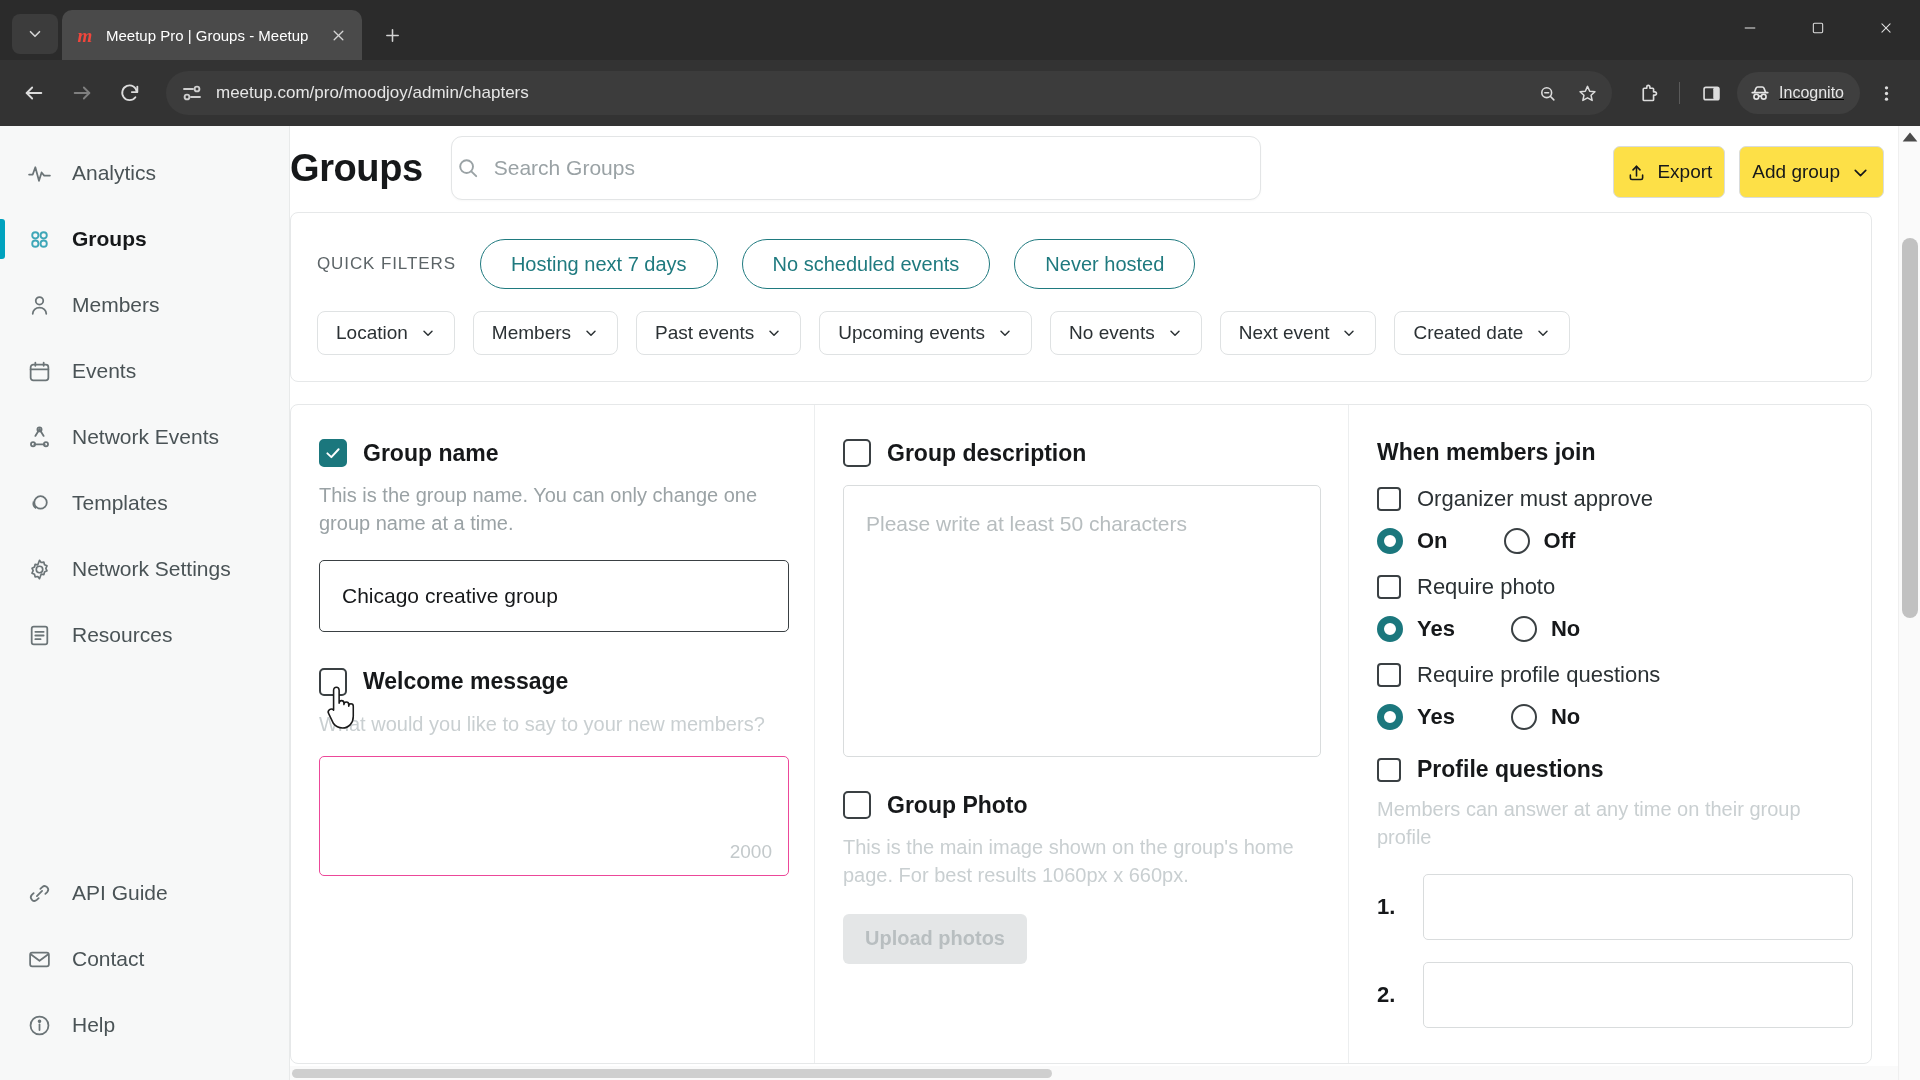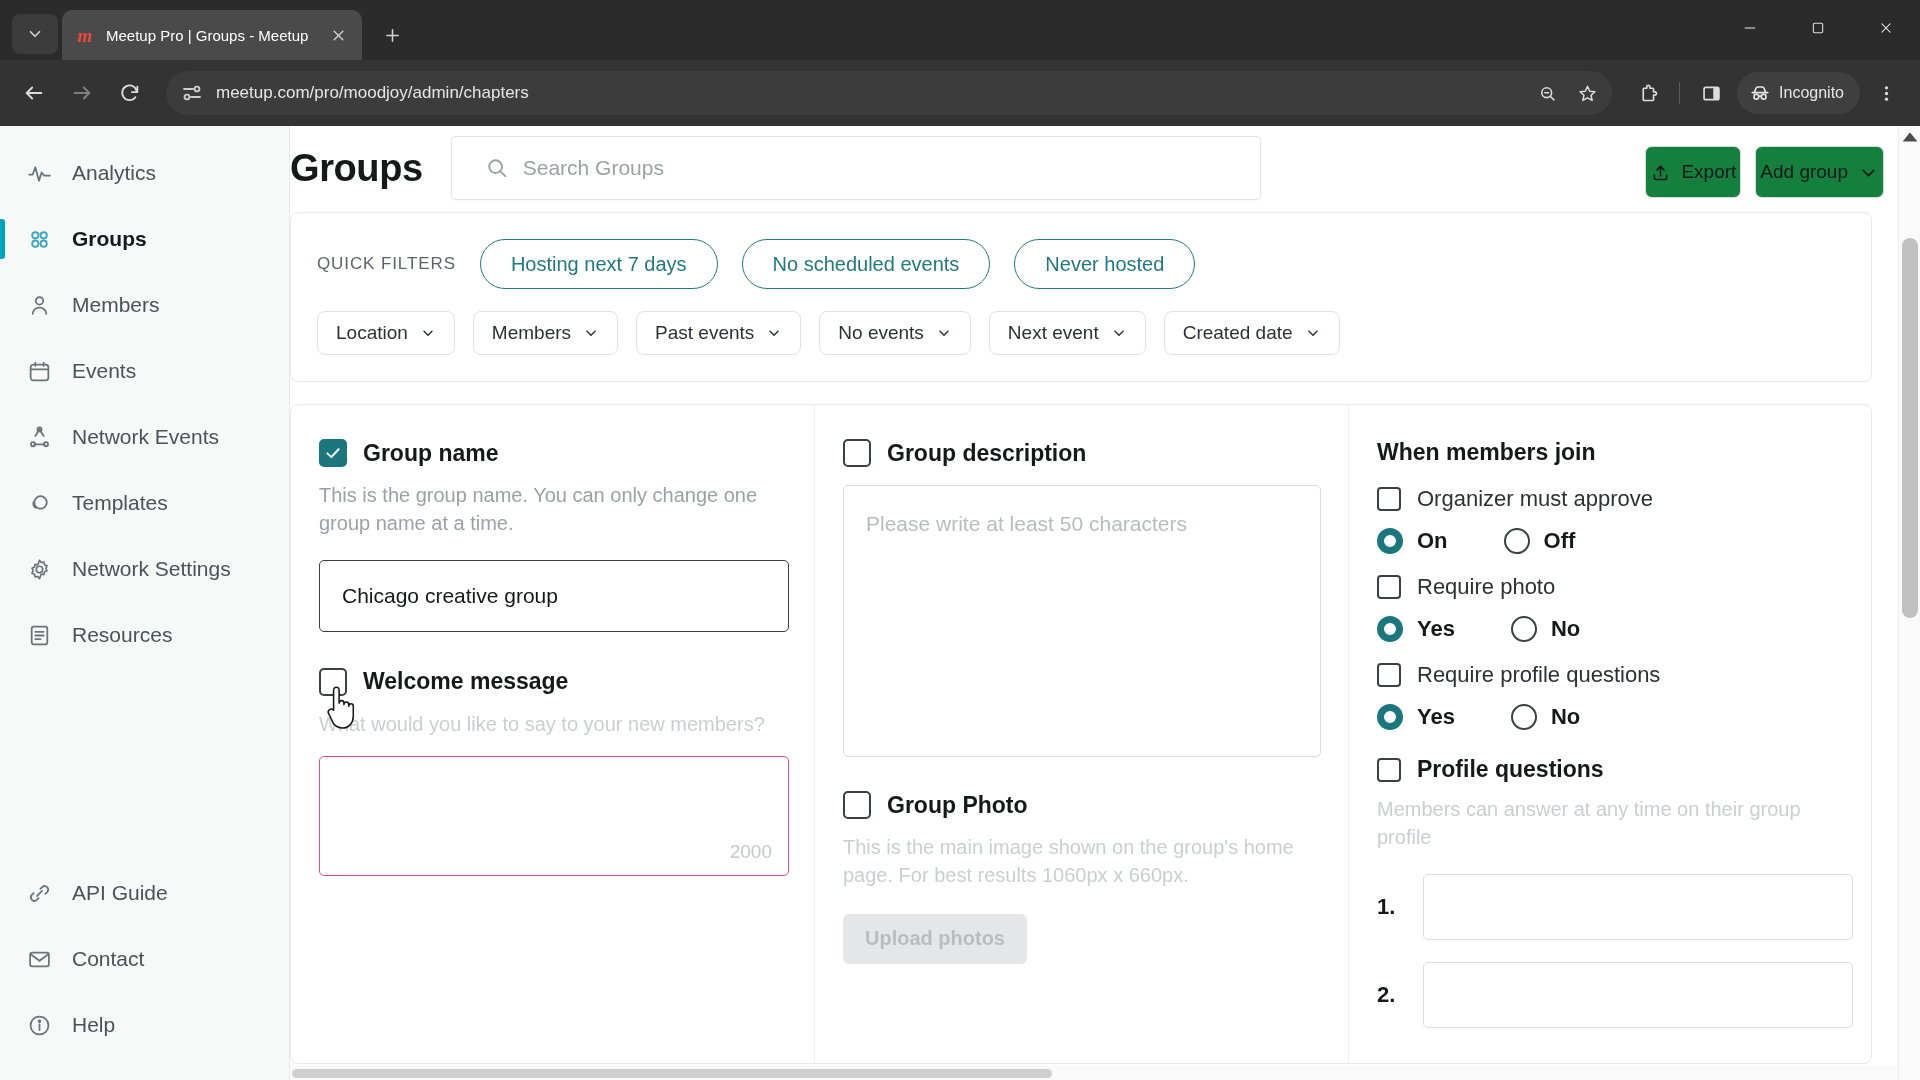--- a/index.html
+++ b/index.html
@@ -67,21 +67,21 @@
   .omnibox .siteinfo { width:24px;height:24px;display:flex;align-items:center;justify-content:center;flex:0 0 auto;}
   .omnibox .url { color:#e6e6e6; font-size:17px; white-space:nowrap; }
   .omni-right { display:flex; align-items:center; gap:6px; position:absolute; right:8px; top:0; height:44px;}
   .omni-icon { width:34px;height:34px;border-radius:50%;display:flex;align-items:center;justify-content:center;cursor:pointer;}
   .omni-icon svg{width:19px;height:19px;}
   .tb-icon { width:44px;height:44px;border-radius:50%;display:flex;align-items:center;justify-content:center;cursor:pointer;}
   .tb-icon svg{width:21px;height:21px;}
   .tb-sep { width:1px; height:22px; background:#5a5a5a; margin:0 5px; }
   .incognito-pill {
     height:42px; border-radius:21px; background:#3f3f3f; display:flex; align-items:center;
-    gap:8px; padding:0 16px 0 12px; cursor:pointer;
+    gap:8px; padding:0 16px 0 12px; cursor:pointer;text-decoration:underline;
   }
   .incognito-pill svg { width:22px; height:22px; }
   .incognito-pill span { color:#e6e6e6; font-size:16px; }
 
   
   .viewport {
     position:absolute; left:0; top:126px; width:1920px; height:954px; background:#ffffff; overflow:hidden;
   }
 
   
@@ -101,29 +101,29 @@
   }
   .side-bottom { position:absolute; left:0; bottom:22px; width:290px; }
 
   
   .main { position:absolute; left:290px; top:0; right:0; height:954px; background:#ffffff; overflow:hidden; }
 
   .pagehead { display:flex; align-items:center; padding:16px 34px 10px 0; gap:0; height:78px; position:relative;}
   .page-title { font-size:38px; font-weight:700; color:#16181a; margin-left:0; letter-spacing:-.4px;}
   .searchbox {
     margin-left:28px; width:810px; height:64px; background:#fff; border:1px solid #e3e5e6;
-    border-radius:4px; display:flex; align-items:center; gap:14px; padding:0 33px; cursor:text;
+    border-radius:11px; display:flex; align-items:center; gap:14px; padding:0 4px; cursor:text;
     box-shadow:0 1px 2px rgba(0,0,0,.03);
   }
   .searchbox svg { width:24px; height:24px; flex:0 0 auto; }
   .searchbox .ph { color:#9aa2a5; font-size:21px; }
   .head-actions { position:absolute; right:36px; top:20px; display:flex; gap:14px; }
   .btn-outline {
-    height:52px; border:1px solid #d9dcdd; border-radius:7px; background:#15803d; display:flex;
-    align-items:center; gap:10px; padding:0 4px; font-size:19px; color:#16181a; cursor:pointer;
+    height:52px; border:1px solid #d9dcdd; border-radius:7px; background:#fde047; display:flex;
+    align-items:center; gap:10px; padding:0 12px; font-size:19px; color:#16181a; cursor:pointer;
   }
   .btn-outline svg { width:21px; height:21px; }
 
   .filterpanel {
     margin:8px 36px 0 0; margin-left:0; background:#fff; border:1px solid #e6e8e9; border-radius:8px;
     width:1582px; padding:26px 20px 26px 26px;
   }
   .qf-row { display:flex; align-items:center; gap:24px; }
   .qf-label { font-size:17px; letter-spacing:.9px; color:#5c6467; font-weight:400; }
   .chip-pill {
@@ -523,20 +523,26 @@
                 <polyline points="6 9.5 12 15.5 18 9.5"></polyline>
               </svg>
             </div>
           <div class="chip-drop">
               <span>Past events</span>
               <svg viewBox="0 0 24 24" fill="none" stroke="#2b3134" stroke-width="2.2" stroke-linecap="round" stroke-linejoin="round">
                 <polyline points="6 9.5 12 15.5 18 9.5"></polyline>
               </svg>
             </div>
           <div class="chip-drop">
+              <span>Upcoming events</span>
+              <svg viewBox="0 0 24 24" fill="none" stroke="#2b3134" stroke-width="2.2" stroke-linecap="round" stroke-linejoin="round">
+                <polyline points="6 9.5 12 15.5 18 9.5"></polyline>
+              </svg>
+            </div>
+          <div class="chip-drop">
               <span>No events</span>
               <svg viewBox="0 0 24 24" fill="none" stroke="#2b3134" stroke-width="2.2" stroke-linecap="round" stroke-linejoin="round">
                 <polyline points="6 9.5 12 15.5 18 9.5"></polyline>
               </svg>
             </div>
           <div class="chip-drop">
               <span>Next event</span>
               <svg viewBox="0 0 24 24" fill="none" stroke="#2b3134" stroke-width="2.2" stroke-linecap="round" stroke-linejoin="round">
                 <polyline points="6 9.5 12 15.5 18 9.5"></polyline>
               </svg>

